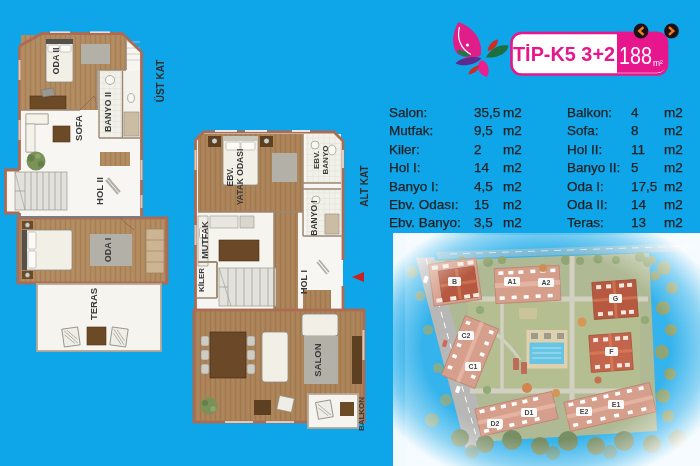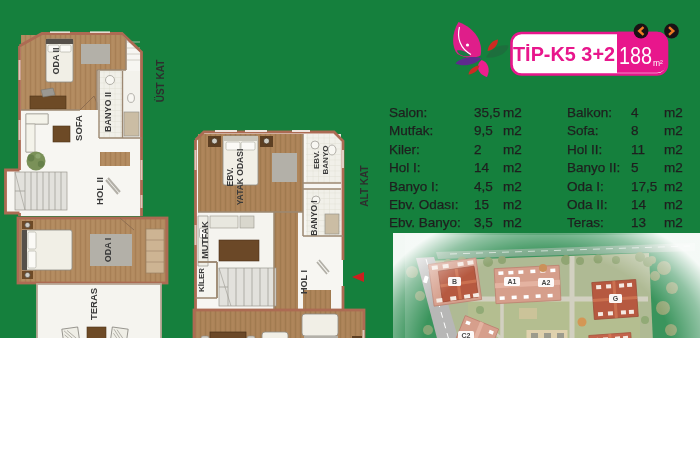--- a/index.html
+++ b/index.html
@@ -1,16 +1,16 @@
 <!DOCTYPE html>
 <html><head>
 <meta charset="utf-8">
 <style>
 html,body{margin:0;padding:0;background:#fff;}
-#stage{position:relative;width:700px;height:338px;overflow:hidden;background:#15803d;font-family:"Liberation Sans",sans-serif;}
+#stage{position:relative;width:700px;height:466px;overflow:hidden;background:#0ea5e9;font-family:"Liberation Sans",sans-serif;}
 #stage svg{position:absolute;top:0;left:0;}
 </style>
 </head>
 <body>
 <div id="stage">
 <svg width="700" height="466" viewBox="0 0 700 466" font-family="Liberation Sans, sans-serif">
 <defs>
 <pattern id="wd" width="5" height="26" patternUnits="userSpaceOnUse">
 <rect width="5" height="26" fill="#b1895e"></rect>
 <rect x="0" width="0.9" height="26" fill="#a67e54"></rect>

